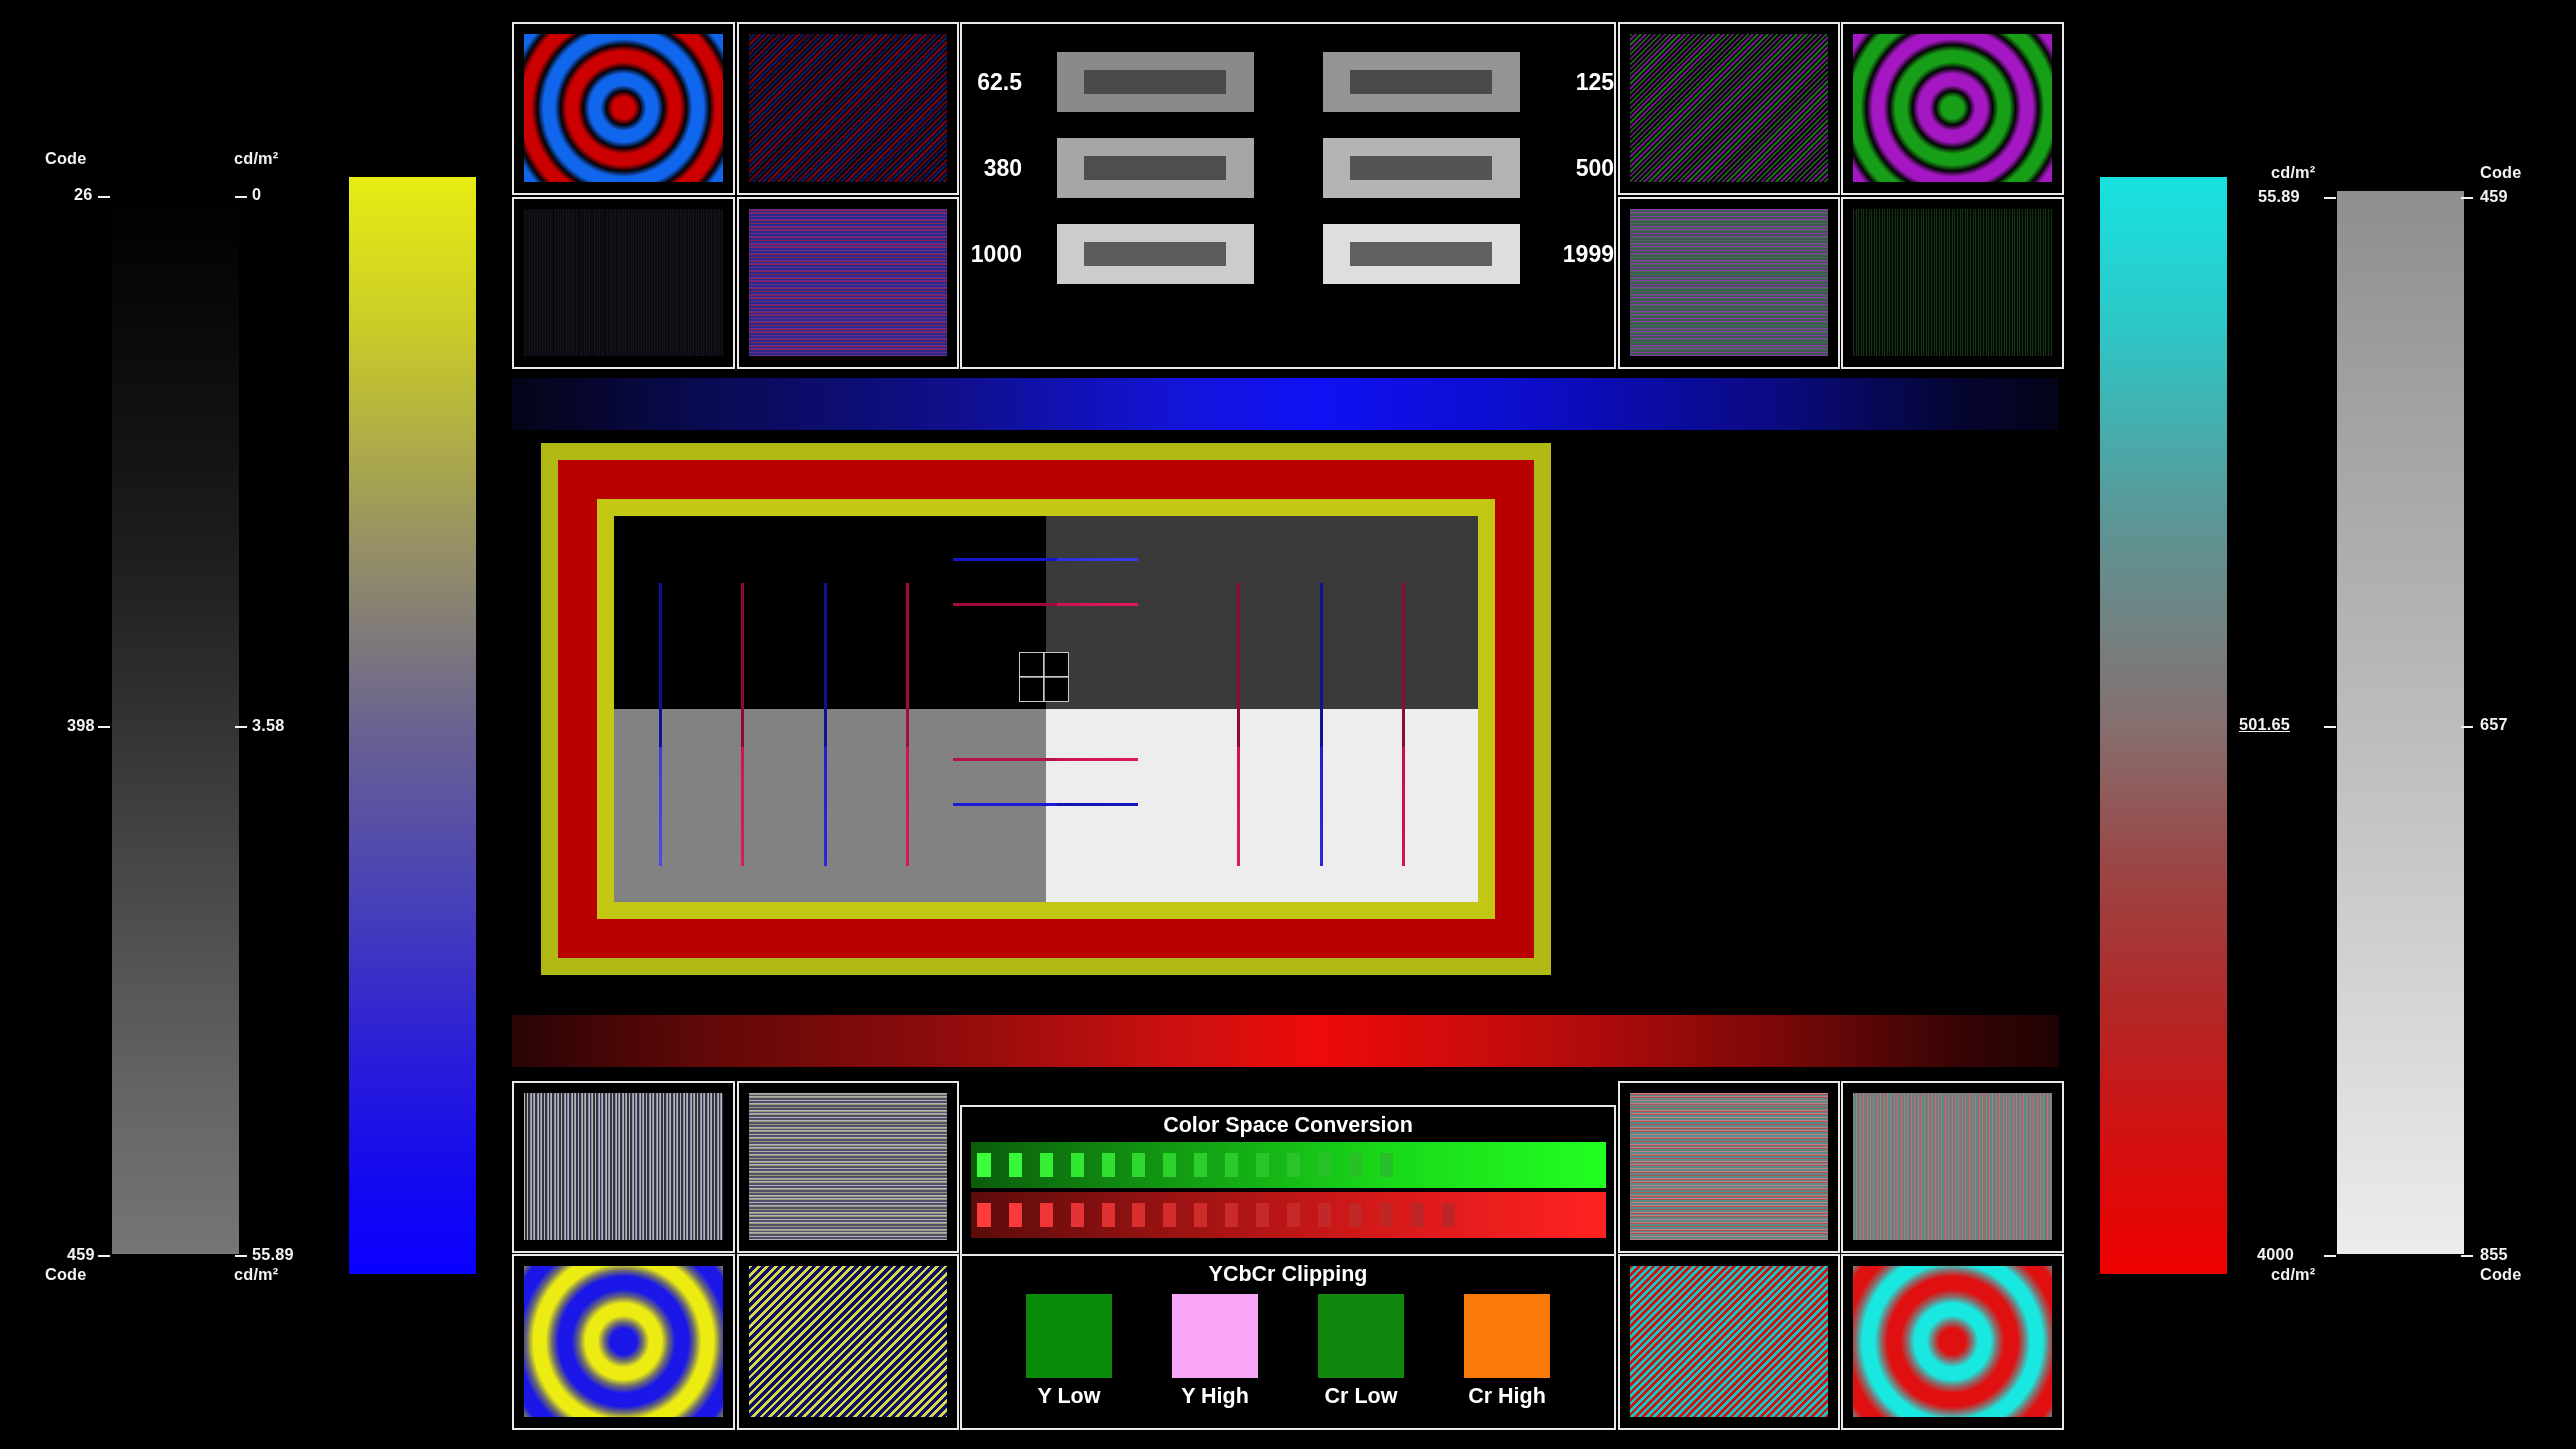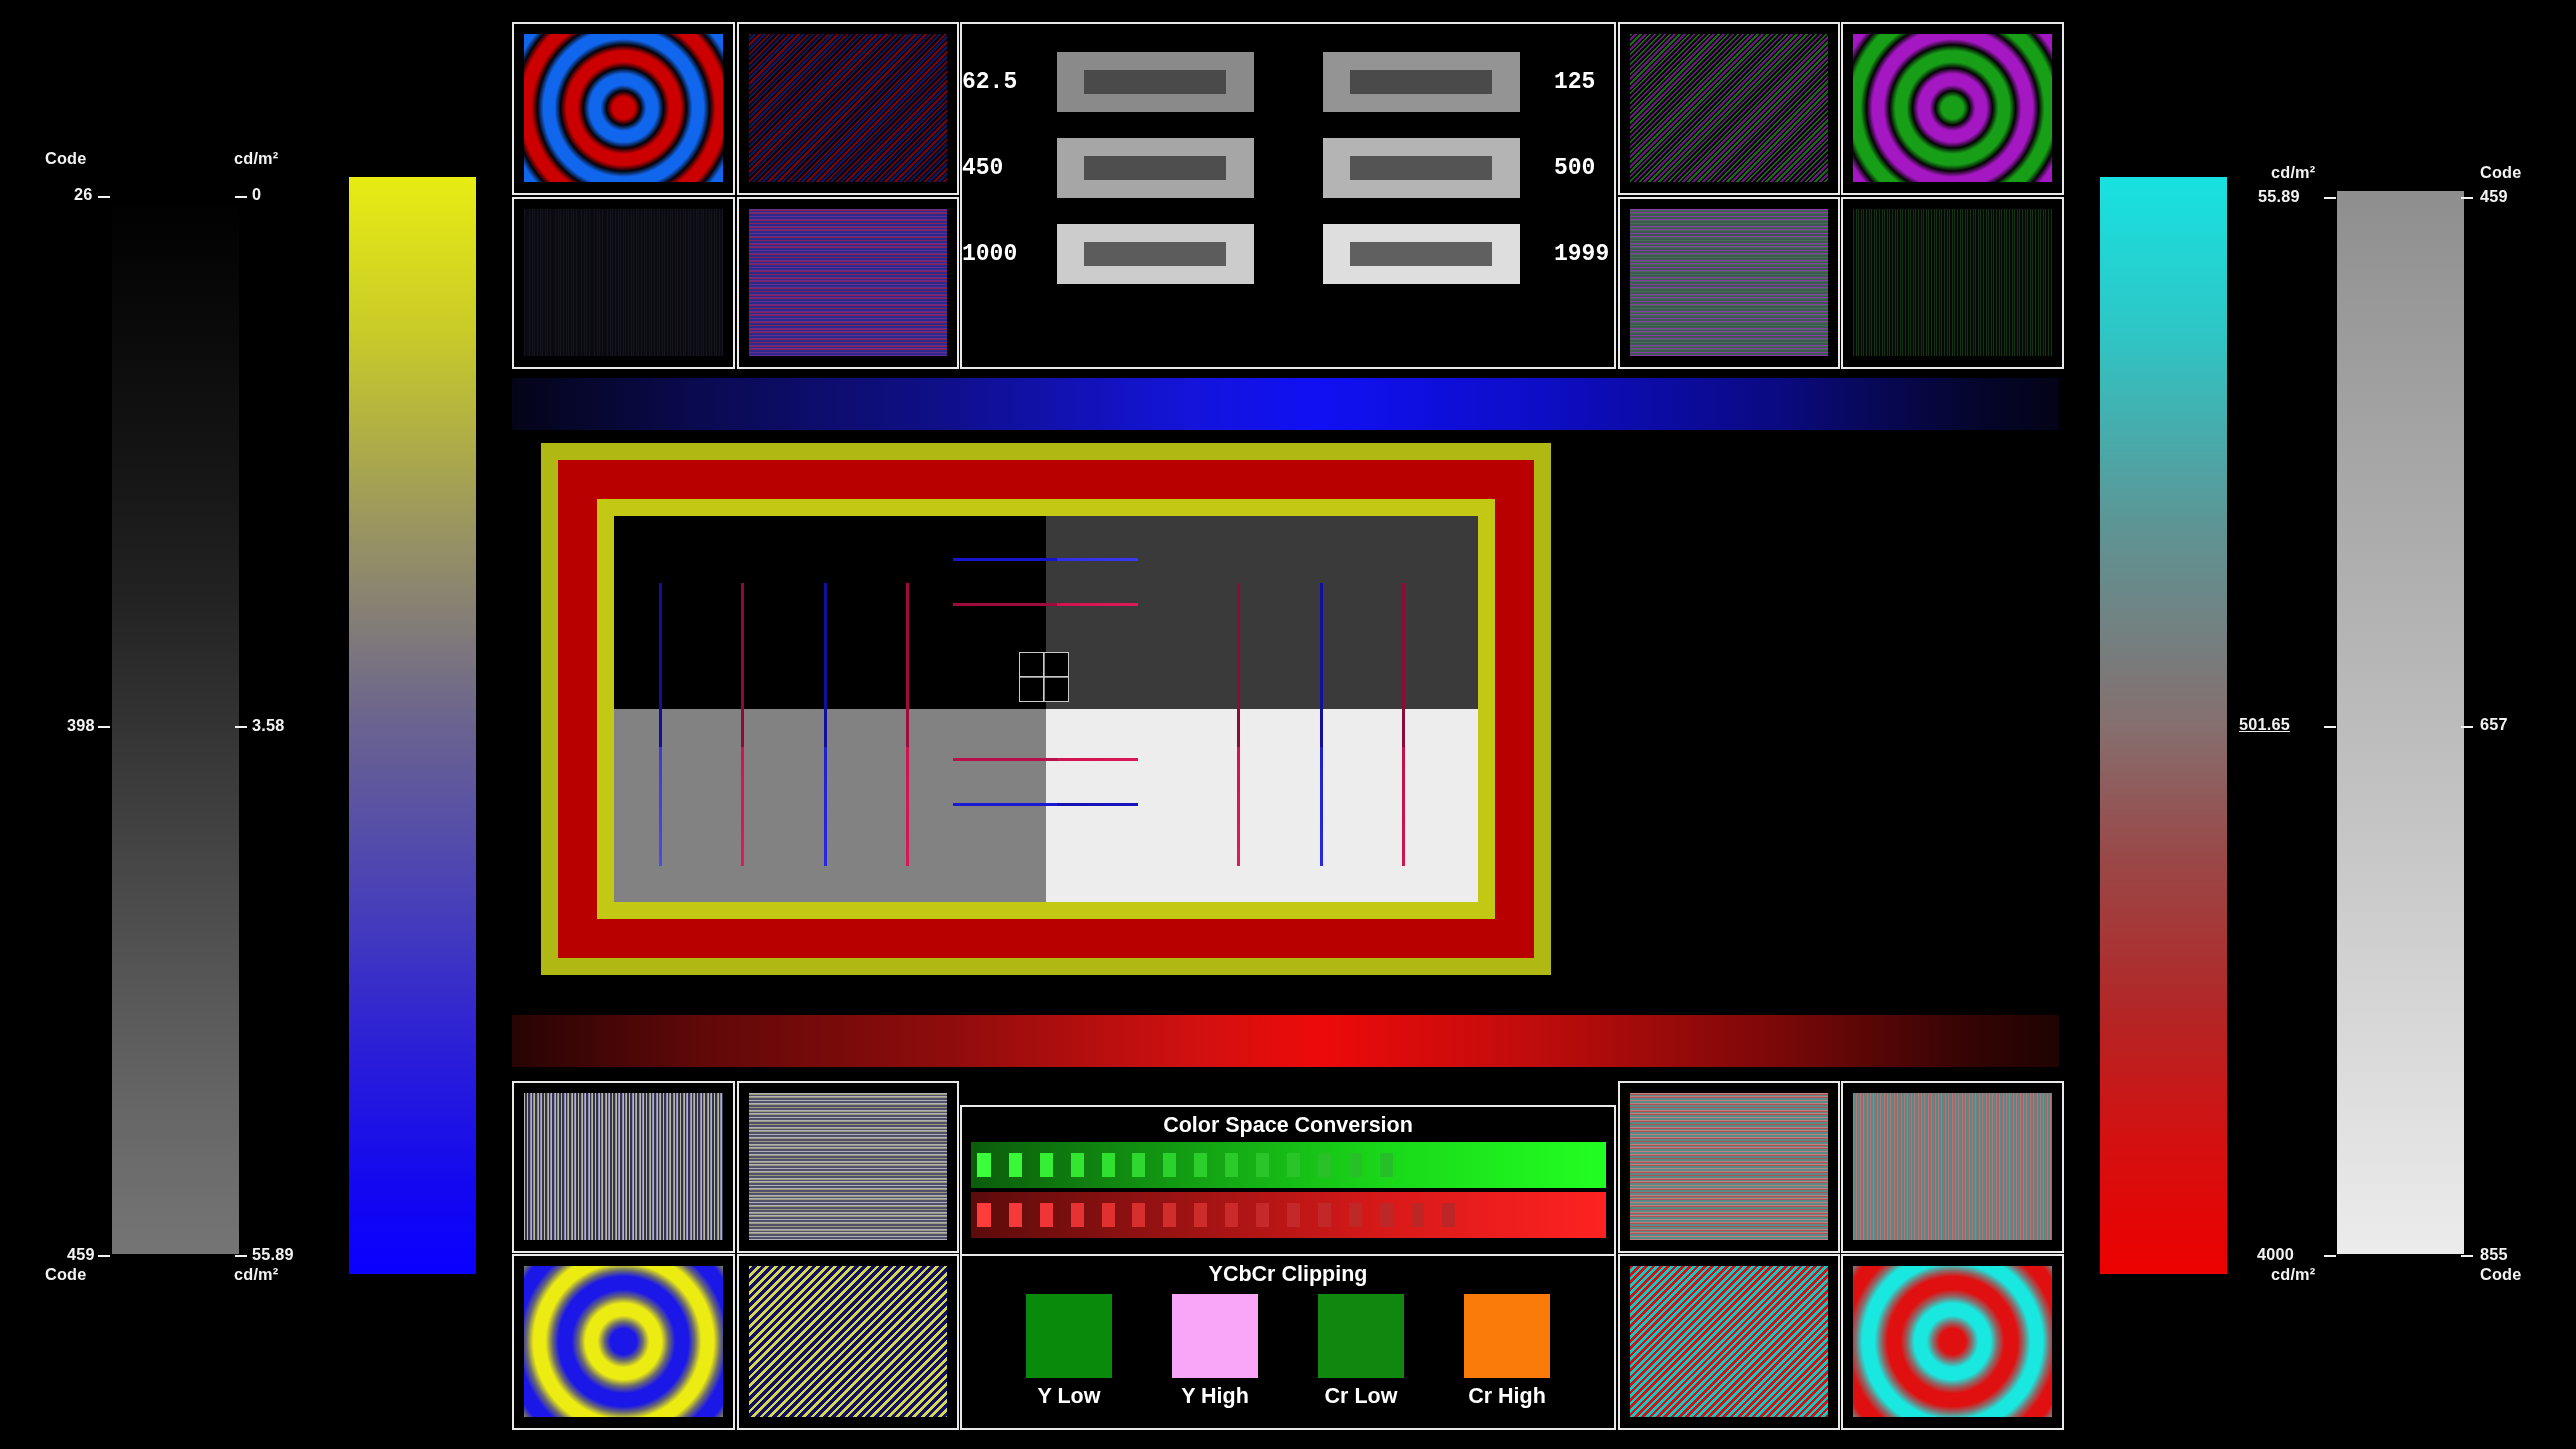--- a/index.html
+++ b/index.html
@@ -88,21 +88,21 @@
   
   #st2084 {
     position: absolute; left: 448px; top: 0px; width: 656px; height: 347px;
     border: 2.6px solid #e9e9e9; background: #000;
   }
   .st-grid {
     position: absolute; left: 0; top: 15.5px; width: 100%; height: 258px;
     display: grid; grid-template-columns: 60px 1fr 1fr 60px;
     grid-template-rows: repeat(3, 1fr); align-items: center; gap: 0;
   }
-  .st-label { color: #fff; font-weight: bold; font-size: 23px; text-align: left; font-family: Liberation Mono, monospace; }
+  .st-label { color: #fff; font-weight: bold; font-size: 23px; text-align: right; }
   .st-patch {
     justify-self: center; width: 197px; height: 60px;
     display: flex; align-items: center; justify-content: center;
   }
   .st-inner { width: 142px; height: 24px; background: #4a4a4a; }
   .st-title {
     position: absolute; left: 0; bottom: 10.3px; width: 100%;
     text-align: center; color: #fff; font-weight: bold; font-size: 22px;
   }
 
@@ -243,21 +243,21 @@
       <div class="st-grid">
         <div class="st-label">62.5</div>
         <div class="st-patch" style="background:#8a8a8a">
             <div class="st-inner"></div>
           </div>
         <div class="st-patch" style="background:#949494">
             <div class="st-inner"></div>
           </div>
         <div class="st-label">125</div>
 
-        <div class="st-label">450</div>
+        <div class="st-label">380</div>
         <div class="st-patch" style="background:#a6a6a6">
             <div class="st-inner" style="background:#4e4e4e"></div>
           </div>
         <div class="st-patch" style="background:#b4b4b4">
             <div class="st-inner" style="background:#545454"></div>
           </div>
         <div class="st-label">500</div>
 
         <div class="st-label">1000</div>
         <div class="st-patch" style="background:#cccccc">

